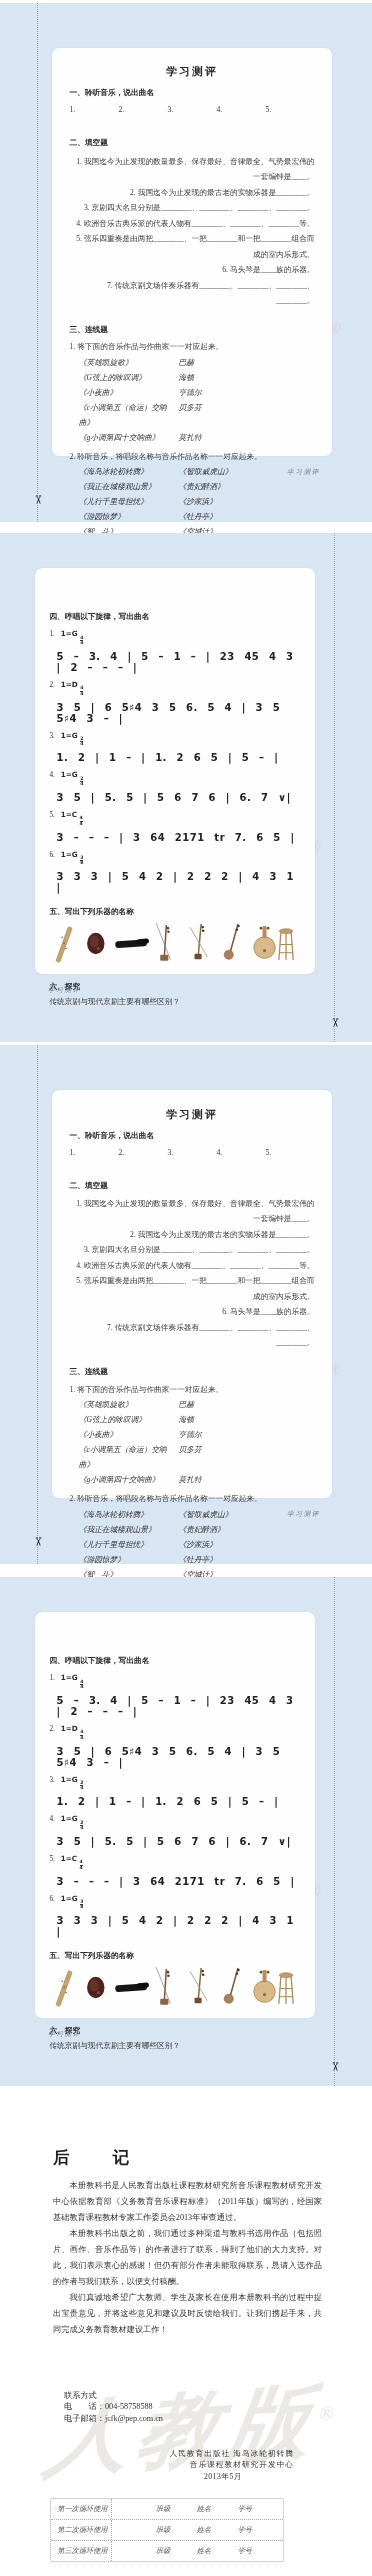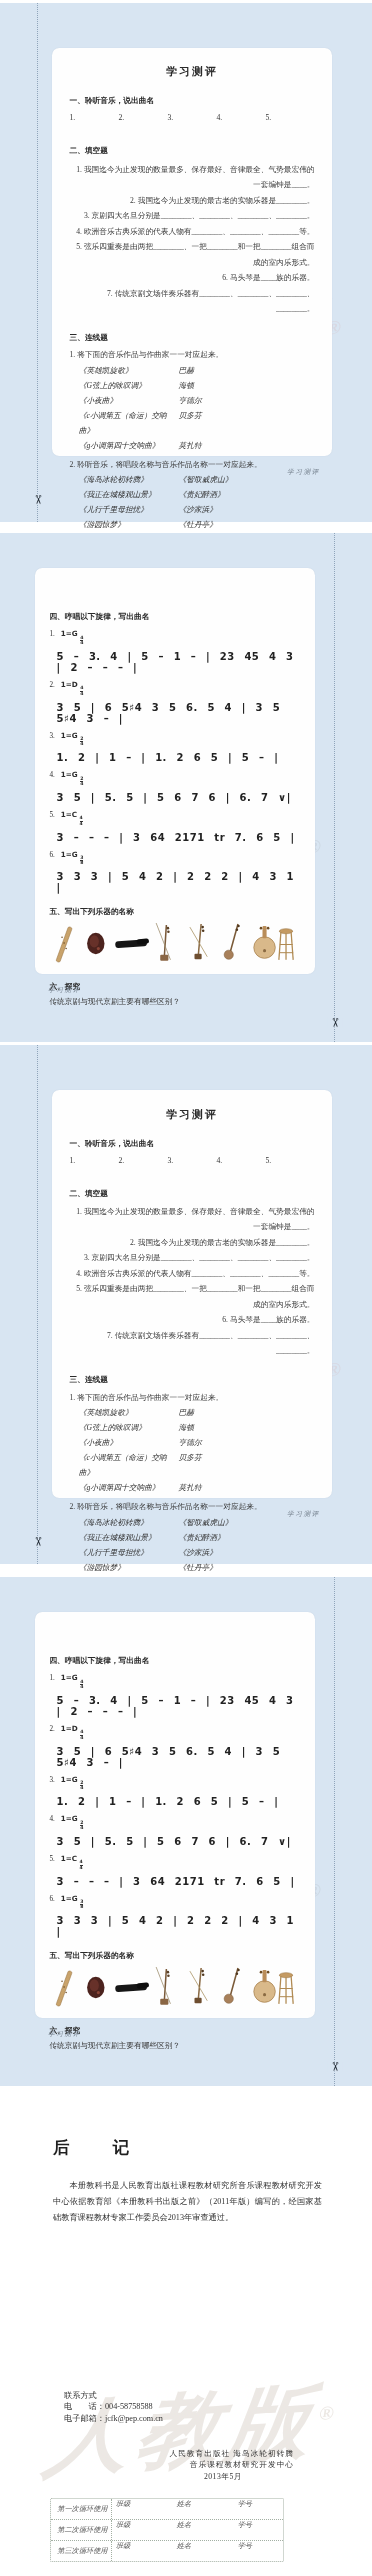--- a/index.html
+++ b/index.html
@@ -22,21 +22,21 @@
   .watermark{position:absolute;font-family:"Liberation Serif",serif;font-style:italic;font-weight:bold;
              white-space:nowrap;pointer-events:none;transform:skewX(-12deg) rotate(-4deg);}
   .wm-a{left:77px;top:289px;font-size:77px;letter-spacing:5.2px;color:rgba(216,130,120,0.13);}
   .wm-b{left:57px;top:278px;font-size:77px;letter-spacing:5.2px;color:rgba(150,150,150,0.15);}
   .wm-c{left:49px;top:289px;font-size:82px;letter-spacing:7.2px;color:rgba(170,150,130,0.22);}
   .watermark sup{font-size:19.6px;font-style:normal;}
   
   .ws-title{text-align:center;font-family:"Liberation Sans",sans-serif;font-weight:bold;
             font-size:10.8px;color:#2a2a2a;letter-spacing:2.1px;margin:2.1px 0 0 0;}
   .ws-h{font-family:"Liberation Sans",sans-serif;font-weight:bold;font-size:7.7px;color:#2a2a2a;margin:0;}
-  .h1a{margin-top:17px;} .h2a{margin-top:24px;} .h3a{margin-top:16.5px;}
+  .h1a{margin-top:9px;} .h2a{margin-top:24px;} .h3a{margin-top:16.5px;}
   .slots{display:flex;margin-top:7.2px;font-size:7.7px;color:#333;}
   .slot{flex:1;}
   .fill-list{margin-top:5.2px;font-size:7.7px;line-height:15.5px;color:#383838;text-align:right;}
   .fill-item{padding-left:8.2px;text-indent:-8.2px;}
   .match-intro{font-size:7.7px;line-height:13.4px;margin-top:5.2px;color:#383838;}
   .pairs{margin-top:1px;}
   .pair-row{display:flex;line-height:15px;font-size:7.7px;font-style:italic;color:#2f2f2f;}
   .pair-left{width:109px;padding-left:9.3px;box-sizing:border-box;}
   .pair-right{flex:1;}
   
@@ -48,33 +48,33 @@
   .frac{display:inline-flex;flex-direction:column;vertical-align:-2.1px;font-size:4.6px;line-height:4.6px;
         text-align:center;margin-left:2.6px;font-weight:bold;}
   .frac .den{border-top:0.5px solid #333;}
   .m-notes{margin:5.2px 0 3.1px 7.2px;font-family:"DejaVu Sans",sans-serif;font-weight:bold;
            font-size:10px;color:#222;word-spacing:5.7px;letter-spacing:0.5px;}
   .h5b{margin-top:13.4px;} .h6b{margin-top:13.4px;}
   .instruments{margin-top:5.2px;}
   .explore-q{font-size:7.7px;margin-top:5.2px;color:#383838;}
   
   .post{position:absolute;left:0;width:372px;background:#ffffff;}
-  .post-title{position:absolute;left:53px;top:40px;font-size:16.5px;color:#1f1f1f;
+  .post-title{position:absolute;left:53px;top:50px;font-size:16.5px;color:#1f1f1f;
               letter-spacing:13.4px;font-family:"Liberation Serif",serif;}
   .post-body{position:absolute;left:53px;top:92px;width:269px;font-size:8.2px;line-height:16px;
              text-align:justify;color:#333;}
   .post-body p{margin:0;text-indent:2em;}
   .contact{position:absolute;left:64px;top:304px;font-size:8.2px;line-height:11.3px;color:#333;}
   .signoff{position:absolute;left:53px;top:362px;width:241px;text-align:right;
            font-size:7.7px;line-height:11.3px;color:#333;letter-spacing:1px;}
   .signoff .date{padding-right:52px;letter-spacing:0.5px;}
   .recycle{position:absolute;left:50px;top:412px;width:234px;border:0.5px dotted #a3b0a3;
            border-radius:1.5px;box-sizing:border-box;}
-  .rt-row{display:flex;height:20px;align-items:flex-start;border-bottom:0.5px dotted #a3b0a3;
-          font-size:7.2px;color:#555;font-style:italic;}
+  .rt-row{display:flex;height:20px;align-items:center;border-bottom:0.5px dotted #a3b0a3;
+          font-size:7.2px;color:#555;font-style:italic;gap:40px;}
   .rt-row:last-child{border-bottom:none;}
   .rt-cycle{width:61px;padding-left:6.2px;box-sizing:border-box;border-right:0.5px dotted #a3b0a3;
             align-self:stretch;display:flex;align-items:center;}
   .rt-fields{flex:1;display:flex;padding:0 31px 0 4.1px;justify-content:space-between;}
 </style>
 </head>
 <body>
 
 <div class="canvas">
 
@@ -465,21 +465,23 @@
       <h3 class="ws-h h6b">六、探究</h3>
       <div class="explore-q">传统京剧与现代京剧主要有哪些区别？</div>
     </div>
     <div class="sheet-footer f-left">学习测评</div>
   </section>
 
   <section class="post" style="top:2086px;height:519px;">
     <div class="watermark wm-c"><span>人教版</span><sup>®</sup></div>
     <h1 class="post-title">后　记</h1>
     <div class="post-body">
-        <p>本册教科书是人民教育出版社课程教材研究所音乐课程教材研究开发中心依据教育部《本册教科书出版之前》（2011年版）编写的，经国家基础教育课程教材专家工作委员会2013年审查通过。</p>
+        <p>本册教科书是人民教育出版社课程教材研究所音乐课程教材研究开发中心依据教育部《义务教育音乐课程标准》（2011年版）编写的，经国家基础教育课程教材专家工作委员会2013年审查通过。</p>
+        <p>本册教科书出版之前，我们通过多种渠道与教科书选用作品（包括照片、画作、音乐作品等）的作者进行了联系，得到了他们的大力支持。对此，我们表示衷心的感谢！但仍有部分作者未能取得联系，恳请入选作品的作者与我们联系，以便支付稿酬。</p>
+        <p>我们真诚地希望广大教师、学生及家长在使用本册教科书的过程中提出宝贵意见，并将这些意见和建议及时反馈给我们。让我们携起手来，共同完成义务教育教材建设工作！</p>
       </div>
     <div class="contact">
       <div>联系方式</div>
       <div>电　　话：004-58758588</div>
       <div>电子邮箱：jcfk@pep.com.cn</div>
     </div>
     <div class="signoff">
       <div>人民教育出版社 海岛冰轮初转腾</div>
       <div>音乐课程教材研究开发中心</div>
       <div class="date">2013年5月</div>

